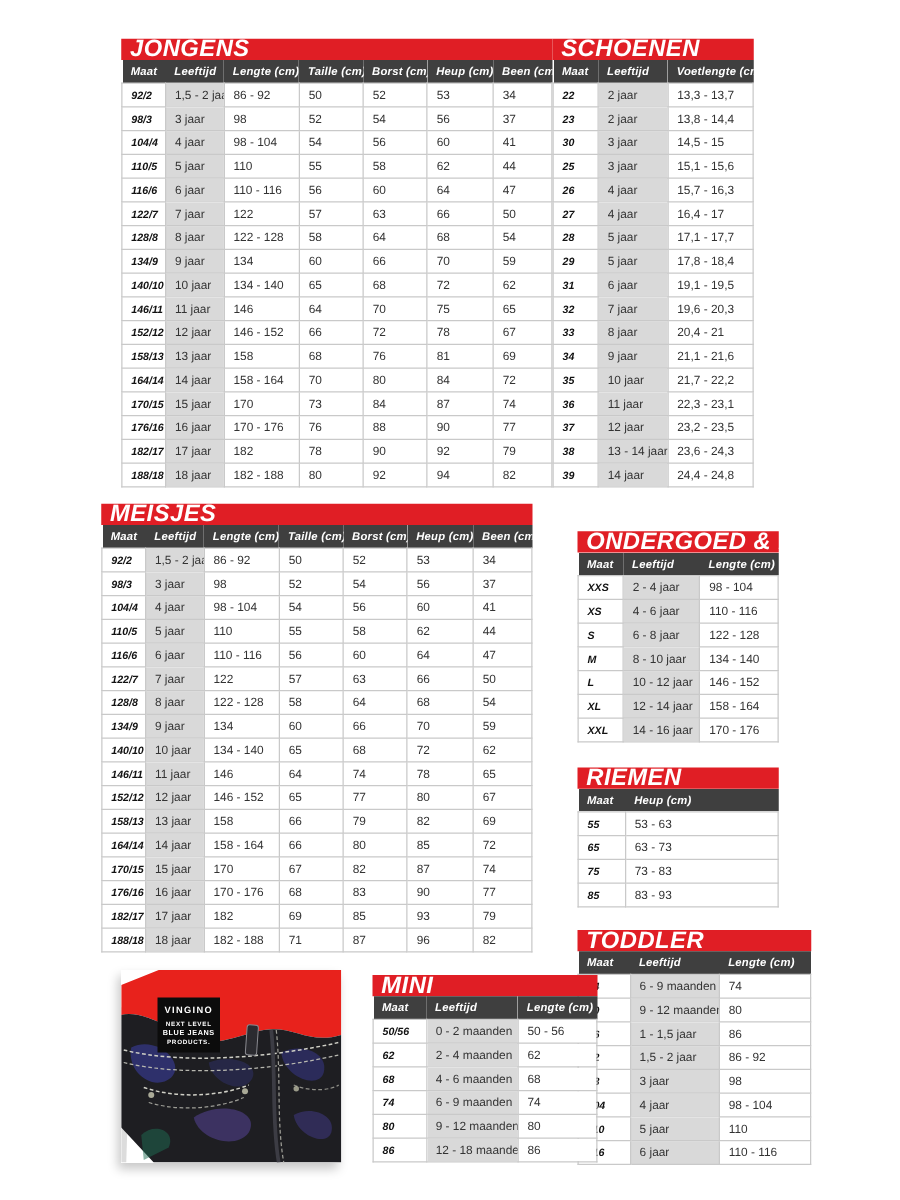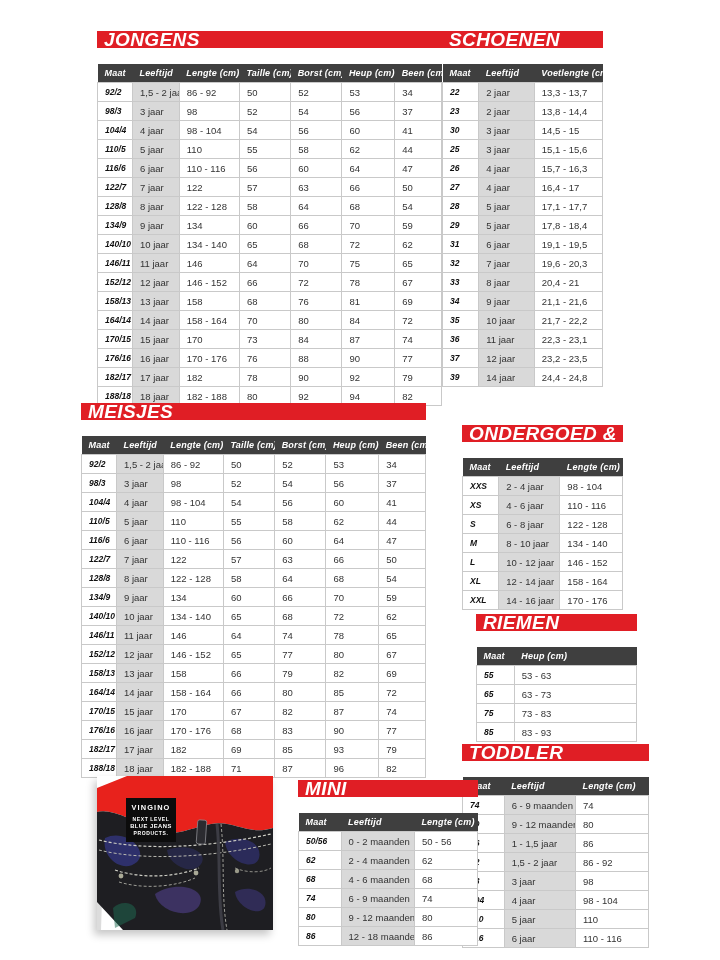--- a/index.html
+++ b/index.html
@@ -12,21 +12,21 @@
   .page{
     position:relative;width:720px;height:960px;background:#fff;overflow:hidden;
     font-family:"Liberation Sans",sans-serif;
   }
   .size-table{position:absolute;}
   .tbl-title{
     background:var(--accent-red);color:#fff;height:17px;line-height:17px;
     font-size:19px;font-weight:800;font-style:italic;letter-spacing:.4px;
     padding-left:7px;white-space:nowrap;overflow:hidden;
   }
-  table{border-collapse:collapse;width:100%;table-layout:fixed;margin-top:16px;}
+  table{border-collapse:collapse;width:100%;table-layout:fixed;}
   thead th{
     background:var(--header-dark);color:#fff;font-style:italic;font-weight:bold;
     font-size:9px;height:18px;text-align:left;padding:0 1px 0 7px;
     white-space:nowrap;overflow:hidden;letter-spacing:.2px;
   }
   tbody td{
     border:1px solid var(--cell-border);background:#fff;color:#333;
     font-size:9.5px;height:18px;vertical-align:middle;padding:0 2px 0 7px;
     white-space:nowrap;overflow:hidden;
   }
@@ -40,21 +40,21 @@
   .t3s th:nth-child(1){width:21%}.t3s th:nth-child(2){width:35%}.t3s th:nth-child(3){width:44%}
   .t3o th:nth-child(1){width:21%}.t3o th:nth-child(2){width:39%}.t3o th:nth-child(3){width:40%}
   .t3m th:nth-child(1){width:22.5%}.t3m th:nth-child(2){width:42%}.t3m th:nth-child(3){width:35.5%}
   .t2 th:nth-child(1){width:21%}.t2 th:nth-child(2){width:79%}
   
   .pos-jongens{left:97px;top:31px;width:345px;}
   .pos-meisjes{left:81px;top:403px;width:345px;}
   .pos-mini{left:298px;top:780px;width:180px;}
   .pos-schoenen{left:442px;top:31px;width:161px;}
   .pos-ondergoed{left:462px;top:425px;width:161px;}
-  .pos-riemen{left:476px;top:614px;width:161px;}
+  .pos-riemen{left:462px;top:614px;width:161px;}
   .pos-toddler{left:462px;top:744px;width:187px;}
   
   .jeans{
     position:absolute;left:97px;top:776px;width:176px;height:154px;
     box-shadow:-3px 5px 8px rgba(0,0,0,.22);
   }
   .jeans svg{display:block;}
   .svg-label-brand{font-family:"Liberation Sans",sans-serif;font-weight:bold;font-size:7.4px;letter-spacing:1.1px;fill:#fff;}
   .svg-label-line1,.svg-label-line3{font-family:"Liberation Sans",sans-serif;font-weight:bold;font-size:5px;letter-spacing:.6px;fill:#fff;}
   .svg-label-line2{font-family:"Liberation Sans",sans-serif;font-weight:bold;font-size:5.8px;letter-spacing:.5px;fill:#fff;}
@@ -486,20 +486,25 @@
           </tr>
           <tr>
             <td>36</td>
             <td>11 jaar</td>
             <td>22,3 - 23,1</td>
           </tr>
           <tr>
             <td>37</td>
             <td>12 jaar</td>
             <td>23,2 - 23,5</td>
+          </tr>
+          <tr>
+            <td>38</td>
+            <td>13 - 14 jaar</td>
+            <td>23,6 - 24,3</td>
           </tr>
           <tr>
             <td>39</td>
             <td>14 jaar</td>
             <td>24,4 - 24,8</td>
           </tr>
         </tbody>
       </table>
     </section>
 

